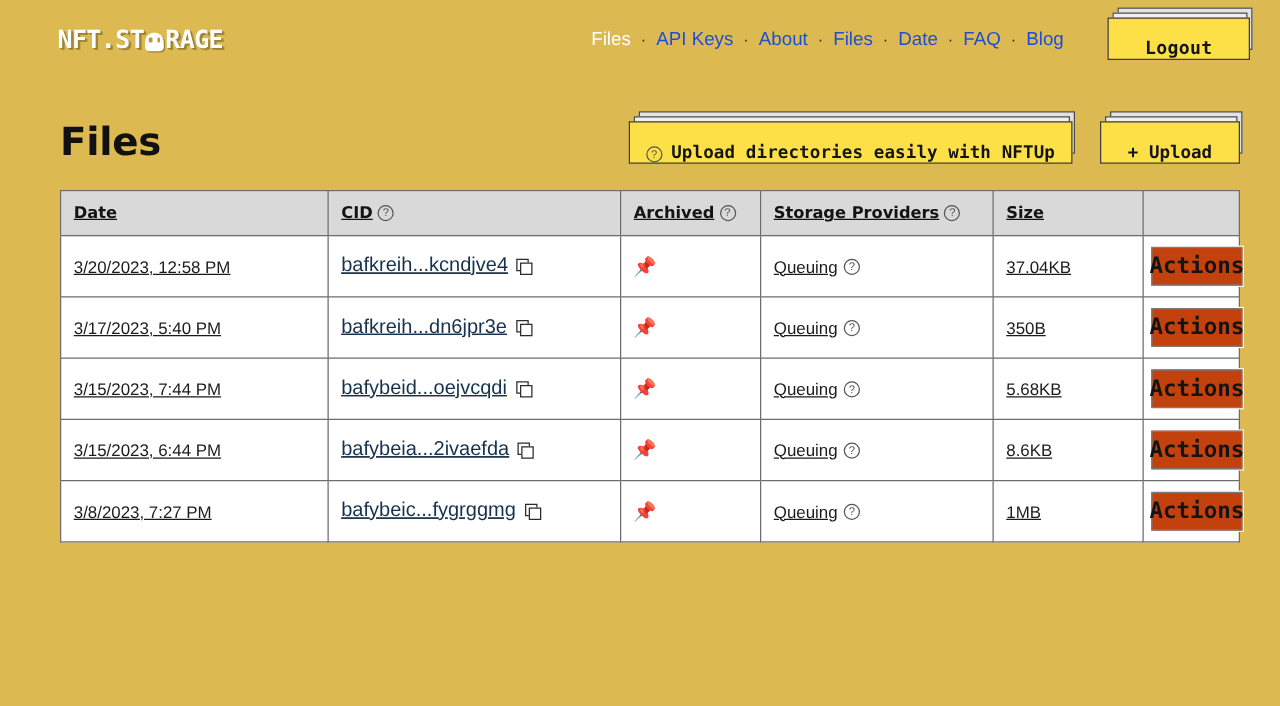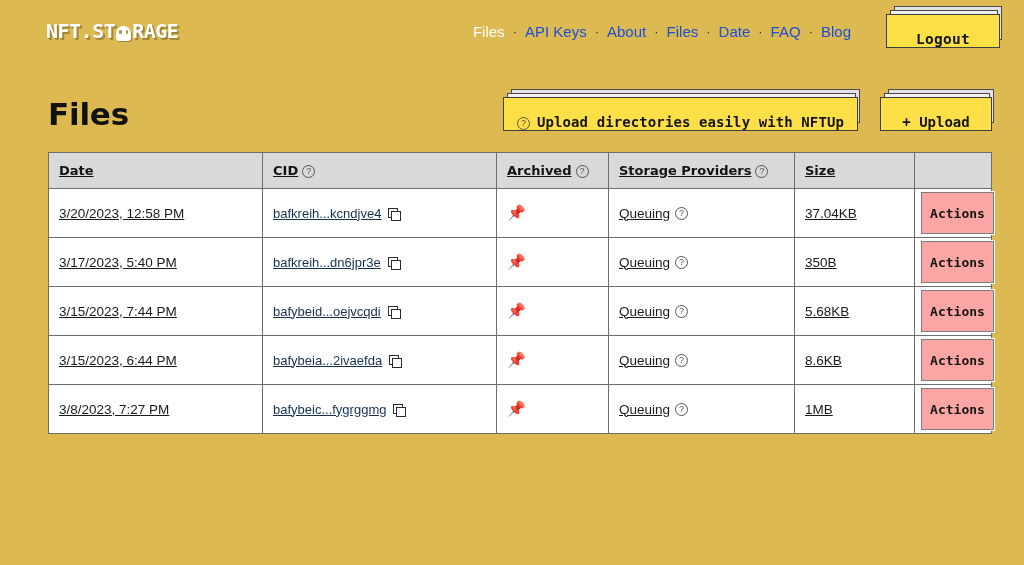--- a/index.html
+++ b/index.html
@@ -206,21 +206,21 @@
   .col-date     { width: 214px; }
   .col-cid      { width: 234px; }
   .col-archived { width: 112px; margin-left: 36px; }
   .col-sp       { width: 186px; }
   .col-size     { width: 120px; }
   .col-actions  { width: 77px; }
 
   .cid-link {
     color: #16324f;
     text-decoration: underline;
-    font-size: 13px;
+    font-size: 16px;
     cursor: pointer;
   }
   .copy-icon {
     display: inline-block;
     position: relative;
     width: 11px; height: 11px;
     margin-left: 7px;
     vertical-align: -1px;
     cursor: pointer;
   }
@@ -253,30 +253,30 @@
     padding: 0;
     position: relative;
     overflow: visible;
   }
   .actions-btn {
     position: absolute;
     left: 6px;
     top: 50%;
     transform: translateY(-50%);
     width: 73px;
-    height: 42px;
+    height: 31px;
     display: flex;
     align-items: center;
     justify-content: center;
-    background: #fca5a5;
+    background: #c2410c;
     border: 1px solid #7d7d7d;
     box-shadow: 0 0 0 1px #ffffff;
     font-family: "DejaVu Sans Mono", monospace;
     font-weight: bold;
-    font-size: 13px;
+    font-size: 18px;
     color: #141414;
     cursor: pointer;
     white-space: nowrap;
   }
 </style>
 </head>
 <body>
 
 <header class="site-header">
 

